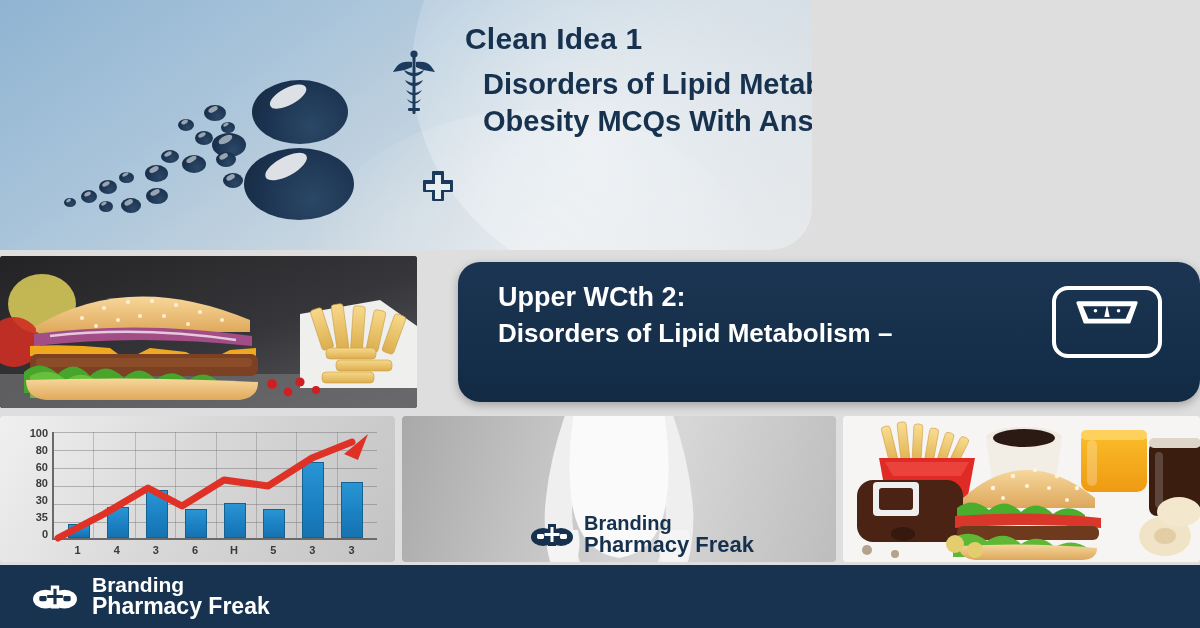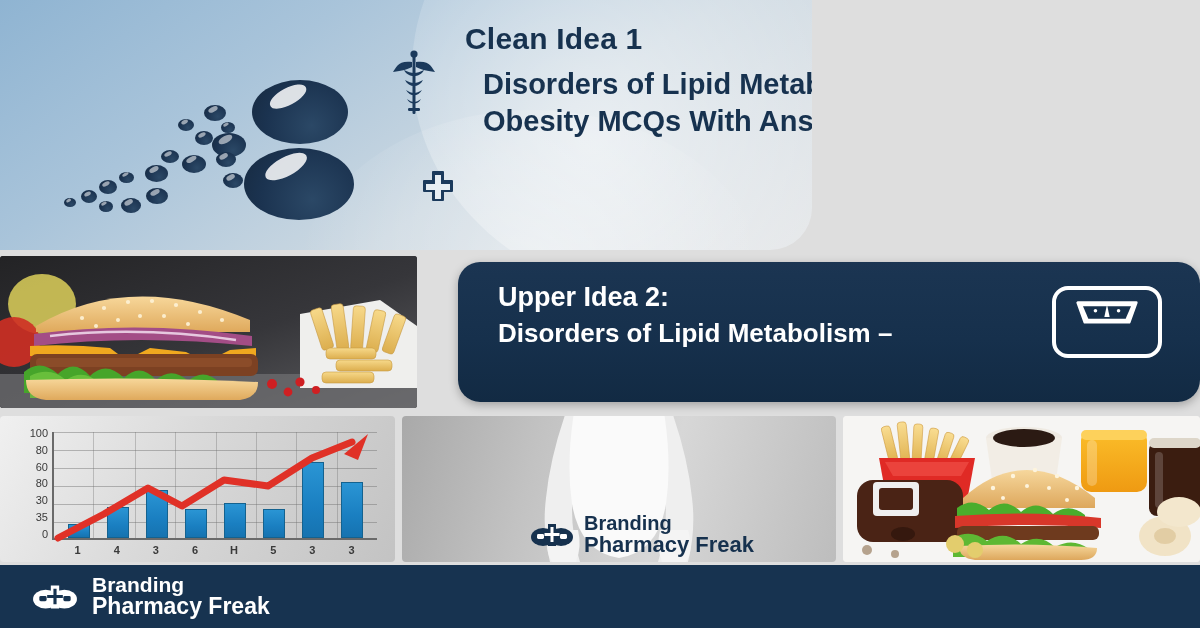--- a/index.html
+++ b/index.html
@@ -101,21 +101,21 @@
     left: 0; width: 395px;
     background: linear-gradient(120deg, #f0f0f0 0%, #d9d9d9 45%, #c3c3c3 100%);
   }
   .chart-inner { position: absolute; left: 0; top: 6px; right: 0; bottom: 4px; }
   .y-axis-labels {
     position: absolute; left: 4px; top: 6px; width: 44px; height: 112px;
     display: flex; flex-direction: column; justify-content: space-between;
     align-items: flex-end;
   }
   .y-axis-labels span {
-    font-size: 11px; font-weight: 400; color: #3a3a3a; line-height: 1;
+    font-size: 11px; font-weight: 700; color: #3a3a3a; line-height: 1;
   }
   .plot {
     position: absolute; left: 52px; top: 10px; right: 18px; height: 108px;
     border-left: 2px solid #6a6a6a; border-bottom: 2px solid #6a6a6a;
   }
   .gridline {
     position: absolute; left: 0; right: 0; height: 1px; background: rgba(110,110,110,.45);
   }
   .vgridline {
     position: absolute; top: 0; bottom: 0; width: 1px; background: rgba(110,110,110,.35);
@@ -299,21 +299,21 @@
 
         <circle cx="272" cy="128" r="5" fill="#cf1f22"></circle>
         <circle cx="288" cy="136" r="4.4" fill="#cf1f22"></circle>
         <circle cx="300" cy="126" r="4.6" fill="#cf1f22"></circle>
         <circle cx="316" cy="134" r="4" fill="#cf1f22"></circle>
       </svg>
     </div>
 
     <div class="navy-banner">
       <div class="banner-text">
-        <div class="banner-line1">Upper Idea 2:</div>
+        <div class="banner-line1">Upper WCth 2:</div>
         <div class="banner-line2">
           <div>Disorders of Lipid Metabolism –</div>
         </div>
       </div>
       <div class="scale-icon">
         <svg viewBox="0 0 110 72" width="102" height="64" style="display:block;margin:2px auto;">
           <path d="M22 12 L88 12 L80 34 L30 34 Z" fill="#ffffff" stroke="#ffffff" stroke-width="3" stroke-linejoin="round"></path>
           <path d="M28 16 L82 16 L76 30 L34 30 Z" fill="#16304c"></path>
           <circle cx="42" cy="21" r="2" fill="#ffffff"></circle>
           <circle cx="68" cy="21" r="2" fill="#ffffff"></circle>

